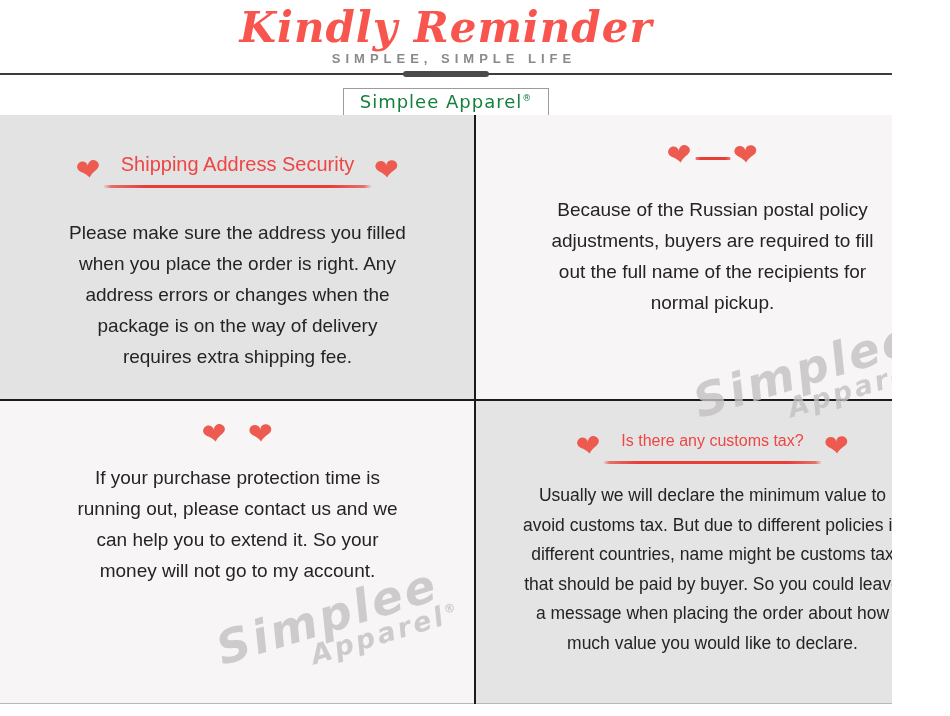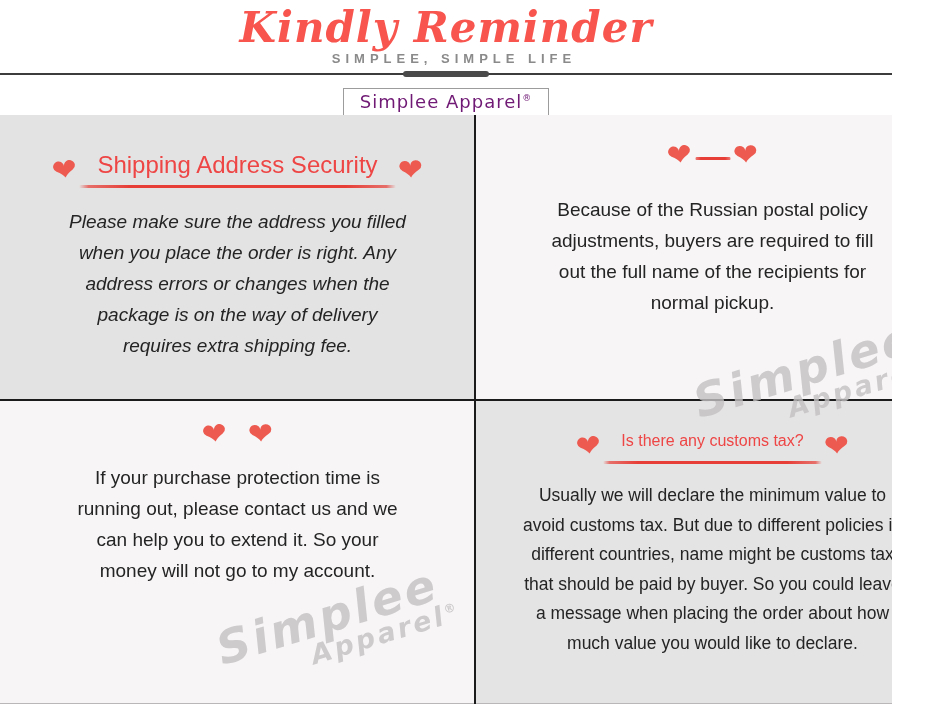--- a/index.html
+++ b/index.html
@@ -38,21 +38,21 @@
   }
   .logo-box {
     display: inline-block;
     margin-top: 13px;
     padding: 2px 16px 4px 16px;
     border: 1px solid #9c9c9c;
     background: #ffffff;
     font-family: "DejaVu Sans", sans-serif;
     font-size: 18px;
     letter-spacing: 1px;
-    color: #701a75;
+    color: #15803d;
   }
   .logo-reg { font-size: 9px; vertical-align: super; }
 
   
   .grid {
     position: absolute;
     top: 115px; left: 0;
     width: 950px; height: 589px;
     display: grid;
     grid-template-columns: 475px 475px;
@@ -75,21 +75,21 @@
     font-family: "DejaVu Sans", sans-serif;
     font-size: 30px; line-height: 1;
     color: #ed5a50;
     transform: rotate(-8deg);
     flex: 0 0 auto;
   }
   .heart.right { transform: rotate(-4deg); }
   .title-wrap { display: inline-block; }
   .sec-title {
     margin: 0;
-    font-size: 24px;
+    font-size: 20px;
     font-weight: normal;
     line-height: 27px;
     color: #ee4545;
     white-space: pre-line;
   }
   .underline {
     height: 3px;
     margin: 7px -18px 0 -18px;
     border-radius: 2px;
     background: linear-gradient(90deg,
@@ -100,21 +100,21 @@
   .sec-body {
     margin: 0;
     font-size: 19px;
     line-height: 31px;
     color: #242424;
     white-space: pre-line;
   }
 
   
   .p-shipping .title-row { padding-top: 36px; }
-  .p-shipping .sec-body  { margin-top: 18px; font-style: italic; }
+  .p-shipping .sec-body  { margin-top: 29px; }
   .p-fullname .title-row { padding-top: 25px; }
   .p-fullname .sec-body  { margin-top: 24px; }
   .p-protect  .title-row { padding-top: 20px; }
   .p-protect  .sec-body  { margin-top: 13px; }
   .p-customs  .title-row { padding-top: 28px; }
   .p-customs  .sec-title { font-size: 16px; }
   .p-customs  .sec-body  { margin-top: 17px; font-size: 17.5px; line-height: 29.5px; }
 
   
   .watermark {

